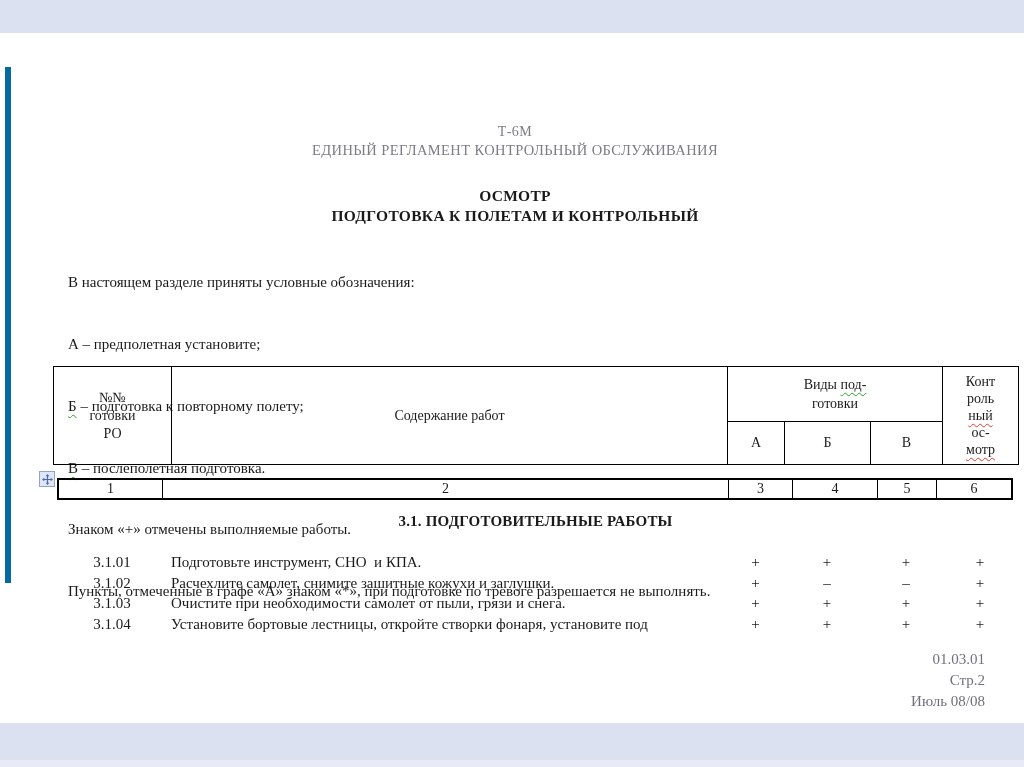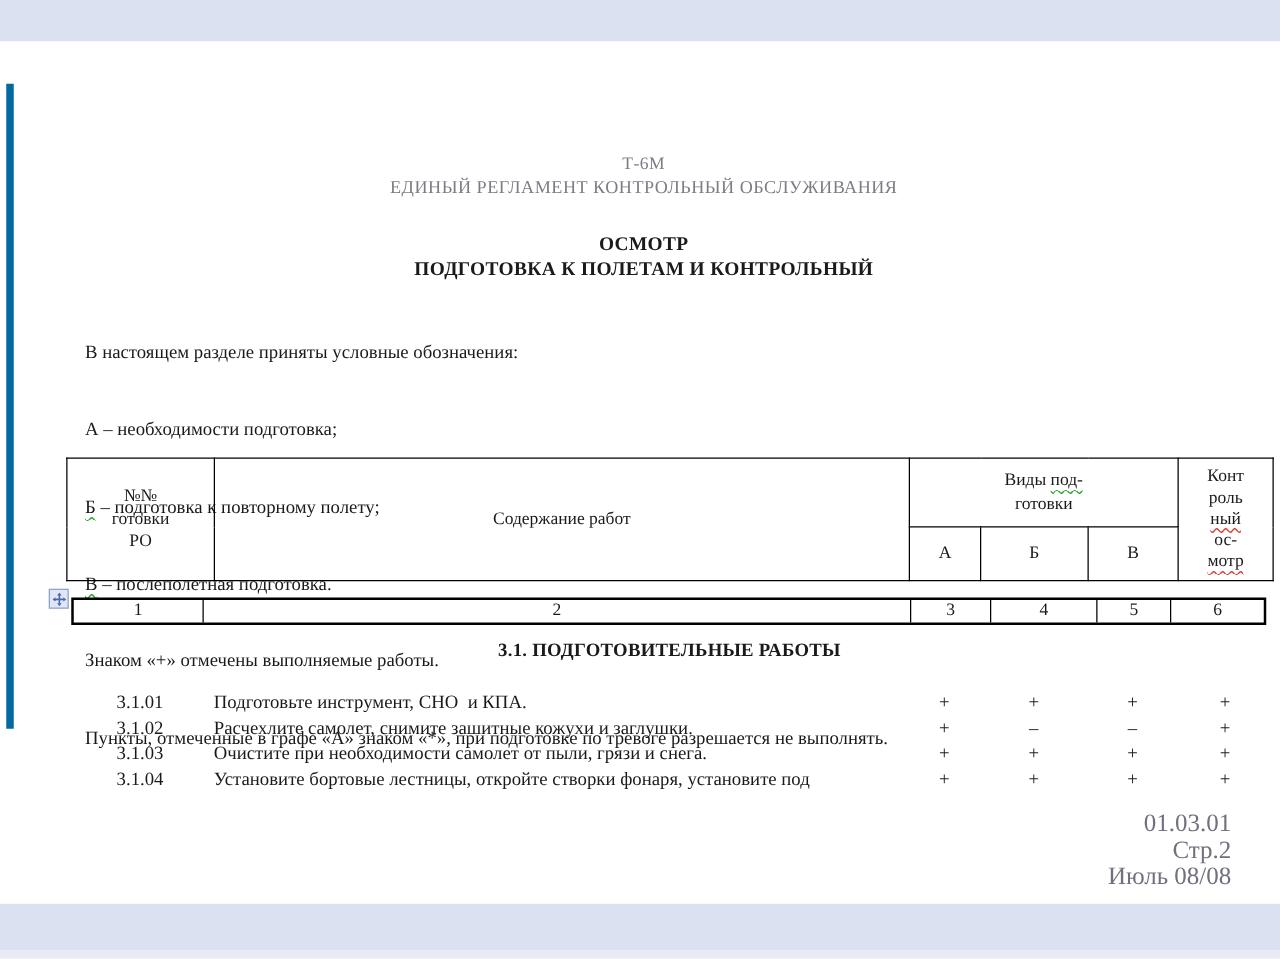--- a/index.html
+++ b/index.html
@@ -54,41 +54,41 @@
   .data-row { position:relative; height:20.5px; font-size:15px; }
   .data-row span { position:absolute; top:0;font-family:Liberation Serif, serif; }
   .col-num  { left:42px;  width:118px; text-align:center; }
   .col-text { left:160px; white-space:pre; }
   .col-a { left:716px; width:57px; text-align:center; }
   .col-b { left:773px; width:86px; text-align:center; }
   .col-v { left:859px; width:72px; text-align:center; }
   .col-k { left:931px; width:76px; text-align:center; }
 
   .doc-footer { position:absolute; right:34px; top:582px; text-align:right;
-                color:#70707e; font-size:20px; line-height:21px;font-family:Liberation Serif, serif; }
+                color:#70707e; font-size:15px; line-height:21px;font-family:Liberation Serif, serif; }
 </style>
 </head>
 <body>
 
 <div class="stage">
   <div class="band-top"></div>
 
   <div class="page">
 
     <div class="doc-code">Т-6М</div>
     <div class="doc-title">ЕДИНЫЙ РЕГЛАМЕНТ КОНТРОЛЬНЫЙ ОБСЛУЖИВАНИЯ</div>
 
     <div class="main-title">
       <div>ОСМОТР</div>
       <div>ПОДГОТОВКА К ПОЛЕТАМ И КОНТРОЛЬНЫЙ</div>
     </div>
 
     <div class="intro">
       <div>В настоящем разделе приняты условные обозначения:</div>
-      <div>А – необходимости подготовка;</div>
+      <div>А – предполетная установите;</div>
       <div><span class="wavy-g">Б</span><span> – подготовка к повторному полету;</span></div>
       <div><span class="wavy-g">В</span><span> – послеполетная подготовка.</span></div>
       <div>Знаком «+» отмечены выполняемые работы.</div>
       <div>Пункты, отмеченные в графе «А» знаком «*», при подготовке по тревоге разрешается не выполнять.</div>
     </div>
 
     <table class="hdr">
       <colgroup>
         <col style="width:118px">
           <col style="width:556px">

